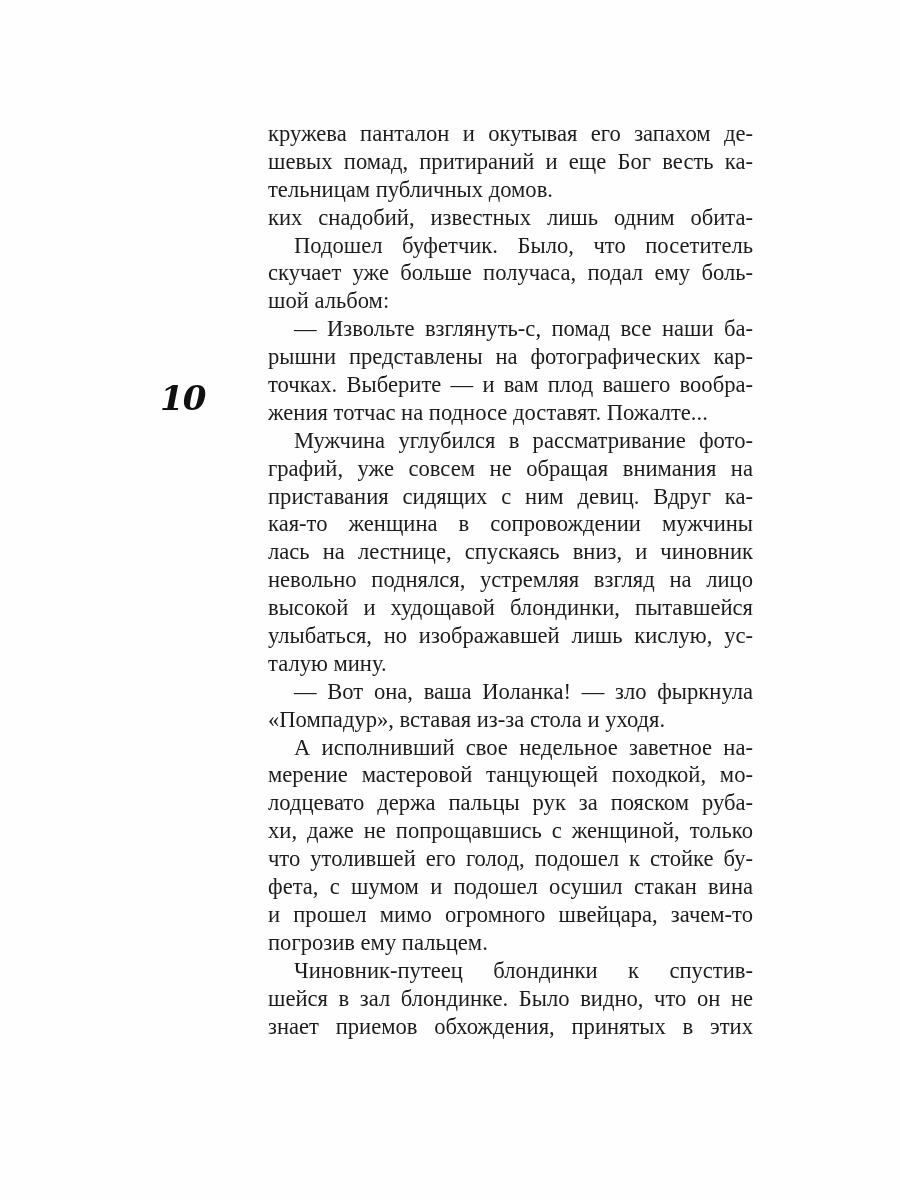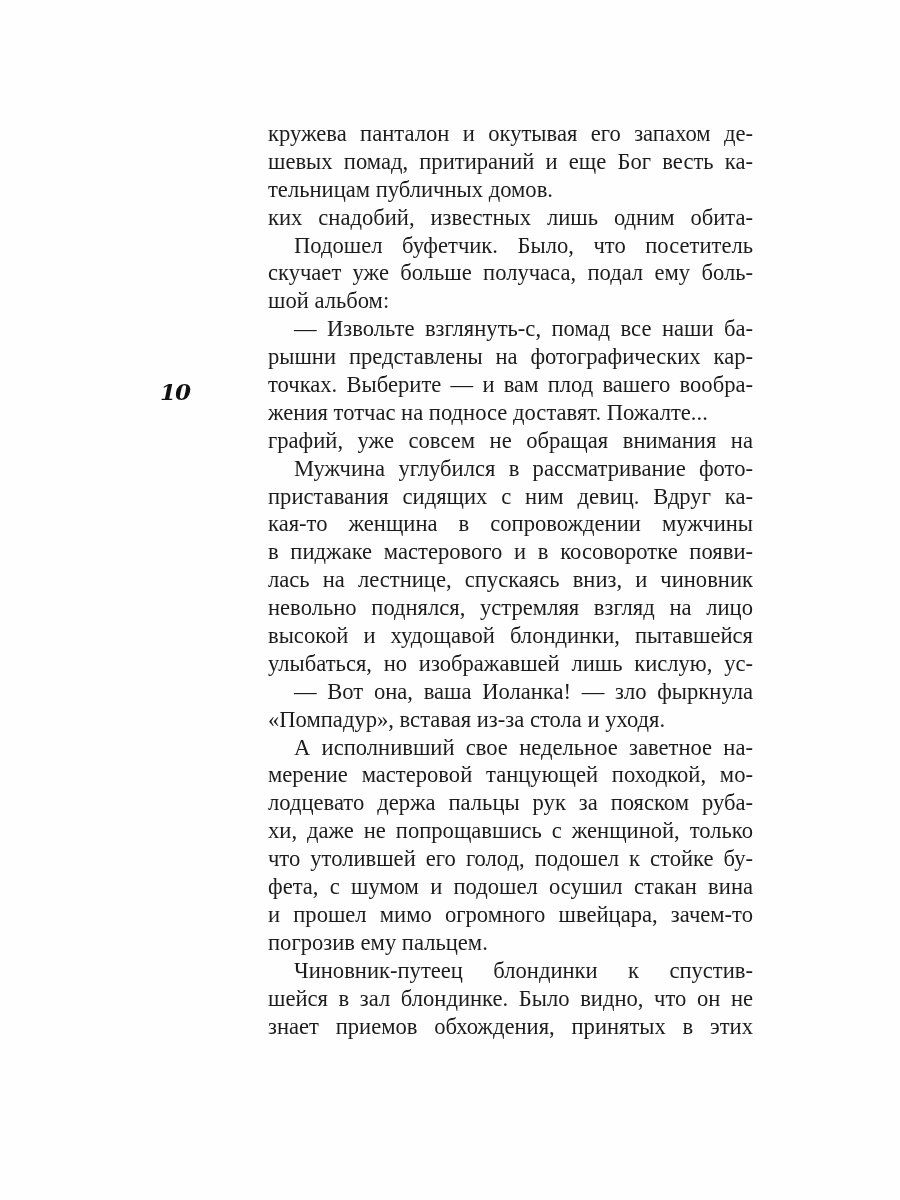--- a/index.html
+++ b/index.html
@@ -20,21 +20,21 @@
       width: 900px; height: 1200px;
       background: #fefefe;
     }
     .page-number {
       position: absolute;
       left: 160px;
       top: 378px;
       font-family: "DejaVu Serif", serif;
       font-style: italic;
       font-weight: bold;
-      font-size: 23px;
+      font-size: 34px;
       letter-spacing: -1px;
       color: #111;
     }
     .text-column {
       position: absolute;
       left: 268px;
       top: 120px;
       width: 485px;
     }
     .line {
@@ -65,29 +65,29 @@
       <span class="line">шевых помад, притираний и еще Бог весть ка-</span>
       <span class="line last">тельницам публичных домов.</span>
       <span class="line">ких снадобий, известных лишь одним обита-</span>
       <span class="line indent">Подошел буфетчик. Было, что посетитель</span>
       <span class="line">скучает уже больше получаса, подал ему боль-</span>
       <span class="line last">шой альбом:</span>
       <span class="line indent">— Извольте взглянуть-с, помад все наши ба-</span>
       <span class="line">рышни представлены на фотографических кар-</span>
       <span class="line">точках. Выберите — и вам плод вашего вообра-</span>
       <span class="line last">жения тотчас на подносе доставят. Пожалте...</span>
+      <span class="line indent">Мужчина углубился в рассматривание фото-</span>
       <span class="line">графий, уже совсем не обращая внимания на</span>
-      <span class="line indent">Мужчина углубился в рассматривание фото-</span>
       <span class="line">приставания сидящих с ним девиц. Вдруг ка-</span>
       <span class="line">кая-то женщина в сопровождении мужчины</span>
-      <span class="line">в пиджаке мастерового и в косоворотке появи-</span>
       <span class="line">лась на лестнице, спускаясь вниз, и чиновник</span>
       <span class="line">невольно поднялся, устремляя взгляд на лицо</span>
       <span class="line">высокой и худощавой блондинки, пытавшейся</span>
       <span class="line">улыбаться, но изображавшей лишь кислую, ус-</span>
+      <span class="line last">талую мину.</span>
       <span class="line indent">— Вот она, ваша Иоланка! — зло фыркнула</span>
       <span class="line last">«Помпадур», вставая из-за стола и уходя.</span>
       <span class="line indent">А исполнивший свое недельное заветное на-</span>
       <span class="line">мерение мастеровой танцующей походкой, мо-</span>
       <span class="line">лодцевато держа пальцы рук за пояском руба-</span>
       <span class="line">хи, даже не попрощавшись с женщиной, только</span>
       <span class="line">что утолившей его голод, подошел к стойке бу-</span>
       <span class="line">фета, с шумом и подошел осушил стакан вина</span>
       <span class="line">и прошел мимо огромного швейцара, зачем-то</span>
       <span class="line last">погрозив ему пальцем.</span>

